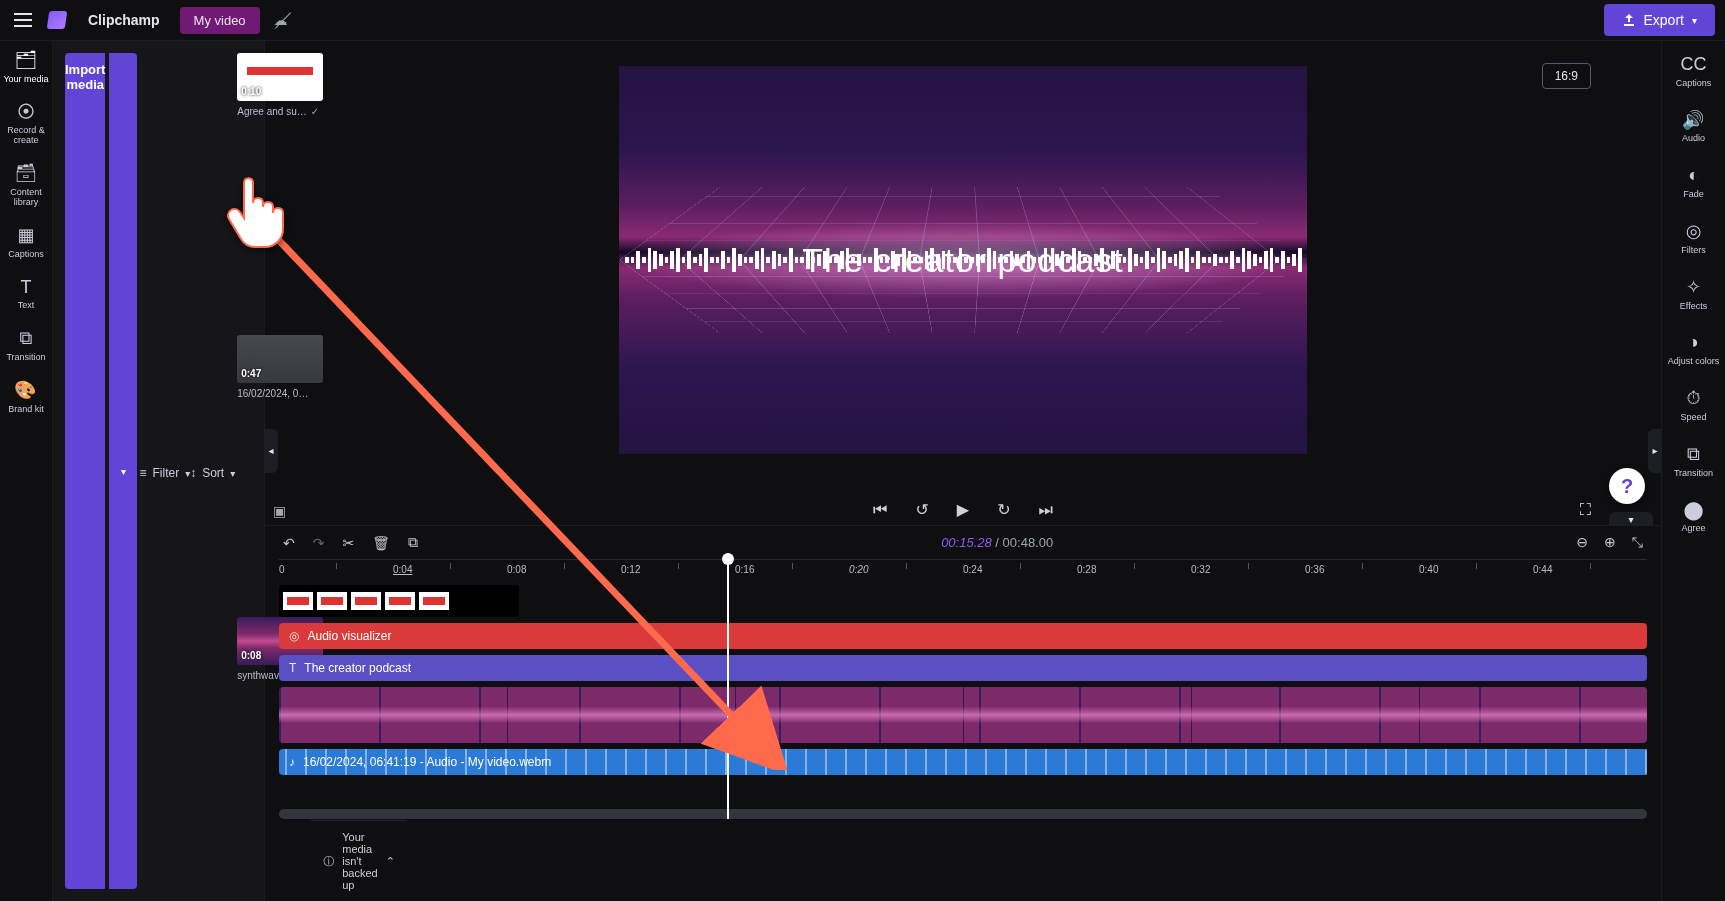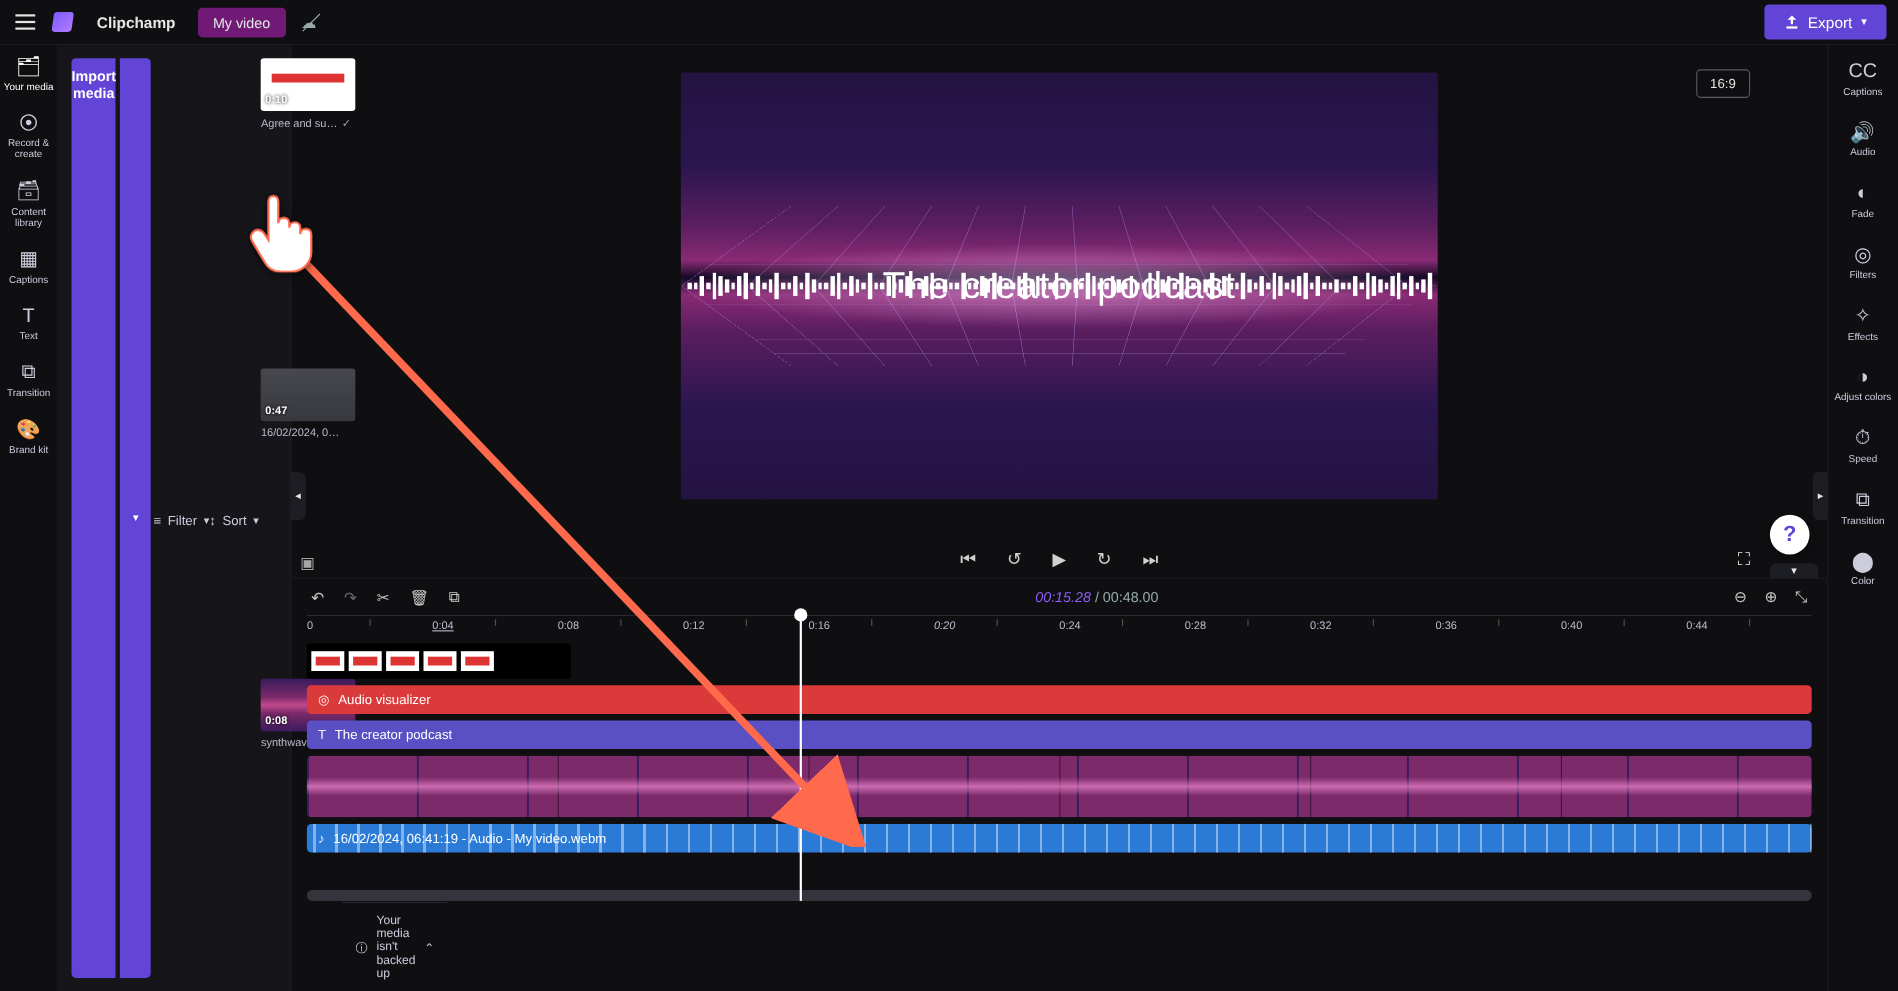--- a/index.html
+++ b/index.html
@@ -437,21 +437,21 @@
 
   <div class="right-tools">
     <div class="rt"><span class="ico">CC</span><span>Captions</span></div>
     <div class="rt"><span class="ico">🔊</span><span>Audio</span></div>
     <div class="rt"><span class="ico">◐</span><span>Fade</span></div>
     <div class="rt"><span class="ico">◎</span><span>Filters</span></div>
     <div class="rt"><span class="ico">✧</span><span>Effects</span></div>
     <div class="rt"><span class="ico">◑</span><span>Adjust colors</span></div>
     <div class="rt"><span class="ico">⏱</span><span>Speed</span></div>
     <div class="rt"><span class="ico">⧉</span><span>Transition</span></div>
-    <div class="rt"><span class="ico">⬤</span><span>Color</span></div>
+    <div class="rt"><span class="ico">⬤</span><span>Agree</span></div>
   </div>
 </div>
 
 <div class="panel-collapse-l">◂</div>
 <div class="panel-collapse-r">▸</div>
 <div class="drop-toggle">▾</div>
 <div class="help-fab">?</div>
 
 <svg class="anno-arrow" style="left:240px;top:200px;" width="560" height="570">
   <defs>

